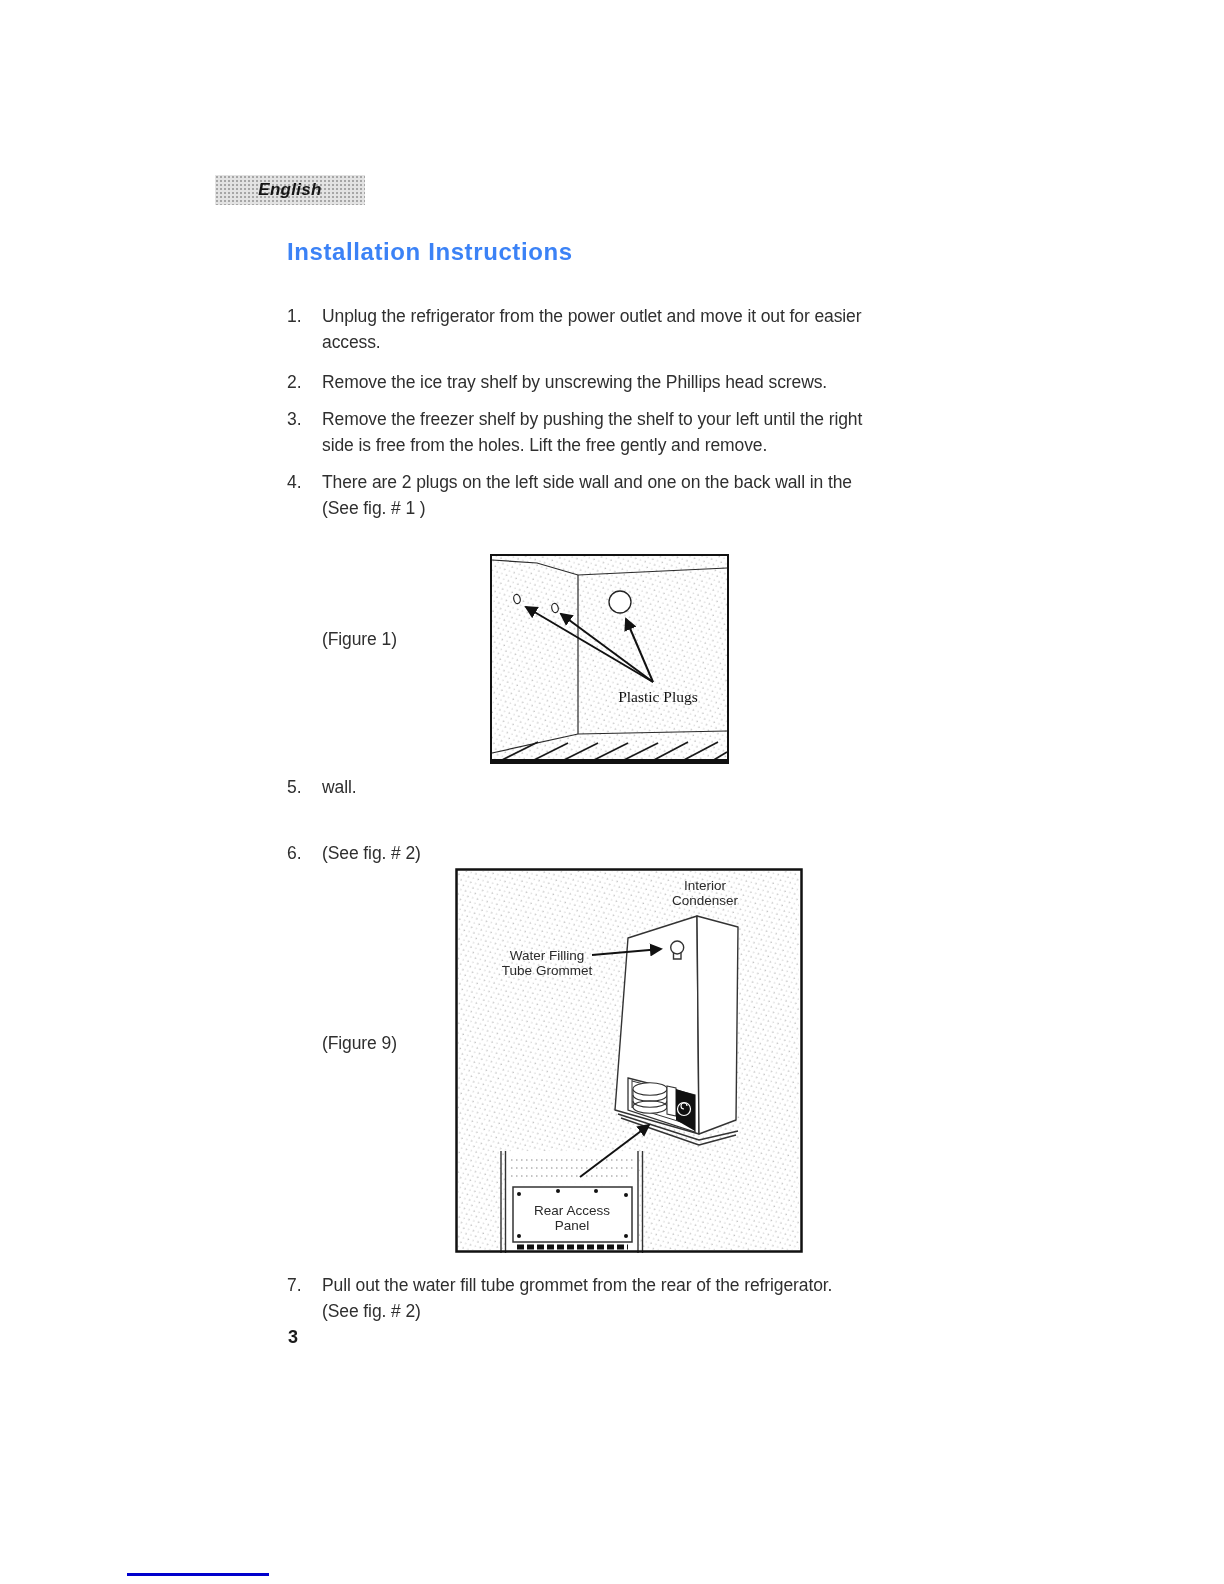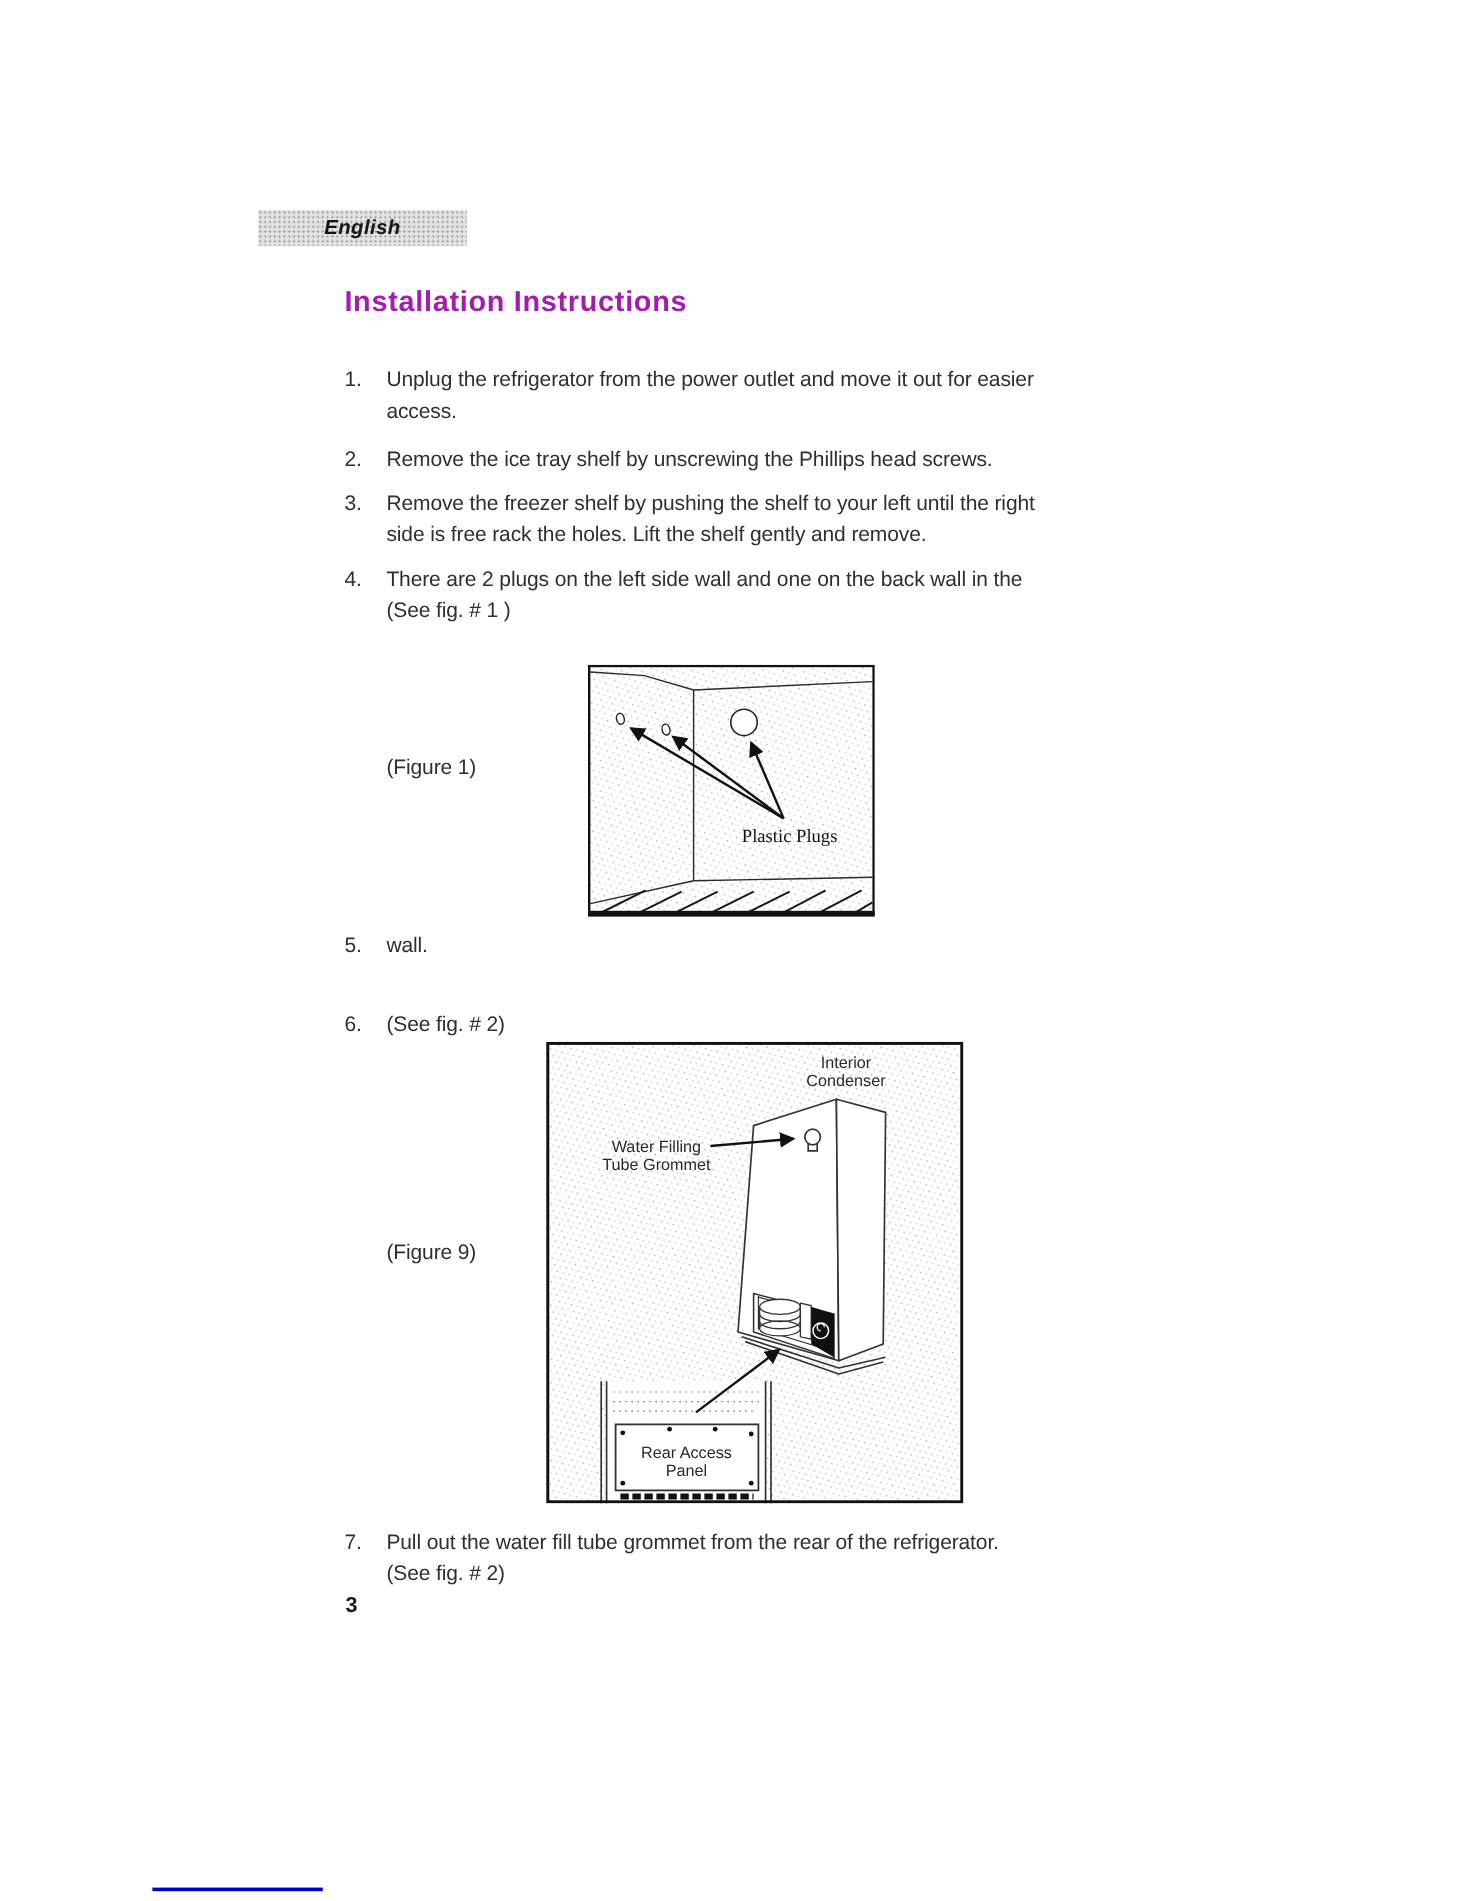--- a/index.html
+++ b/index.html
@@ -1,21 +1,21 @@
 <!DOCTYPE html>
 <html><head>
 <meta charset="utf-8">
 <style>
   html,body{margin:0;padding:0;background:#ffffff;}
   .page{
     position:relative;width:1224px;height:1584px;background:#ffffff;
     font-family:"Liberation Sans",sans-serif;color:#2f2f2f;overflow:hidden;
   }
   .badge{
-    position:absolute;left:215px;top:175px;width:174px;height:30px;
+    position:absolute;left:215px;top:175px;width:150px;height:30px;
     display:flex;align-items:center;justify-content:center;
     background-color:#e3e3e3;
     background-image:radial-gradient(circle,#a6a6a6 0.8px,rgba(0,0,0,0) 1px);
     background-size:4px 4px;
     font-style:italic;font-weight:bold;font-size:17px;color:#151515;
     letter-spacing:0.3px;
   }
   .title{
     position:absolute;left:287px;top:238px;
     font-size:24px;font-weight:bold;color:#6e6e6e;letter-spacing:0.6px;
@@ -42,42 +42,42 @@
 </style>
 </head>
 <body>
 
 <div class="page">
 
   <div class="badge">
     <span>English</span>
   </div>
 
-  <div class="title" style="color: #a21caf; text-align: right;">Installation Instructions</div>
+  <div class="title" style="color: #3b82f6; text-align: right;">Installation Instructions</div>
 
   <div class="step" style="top:303px">
     <div class="num">1.</div>
     <div class="lines">
       <div>Unplug the refrigerator from the power outlet and move it out for easier</div>
       <div>access.</div>
     </div>
   </div>
 
   <div class="step" style="top:369px">
     <div class="num">2.</div>
     <div class="lines">
       <div>Remove the ice tray shelf by unscrewing the Phillips head screws.</div>
     </div>
   </div>
 
   <div class="step" style="top:406px">
     <div class="num">3.</div>
     <div class="lines">
       <div>Remove the freezer shelf by pushing the shelf to your left until the right</div>
-      <div>side is free rack the holes. Lift the shelf gently and remove.</div>
+      <div>side is free from the holes. Lift the free gently and remove.</div>
     </div>
   </div>
 
   <div class="step" style="top:469px">
     <div class="num">4.</div>
     <div class="lines">
       <div>There are 2 plugs on the left side wall and one on the back wall in the</div>
       <div>(See fig. # 1 )</div>
     </div>
   </div>

